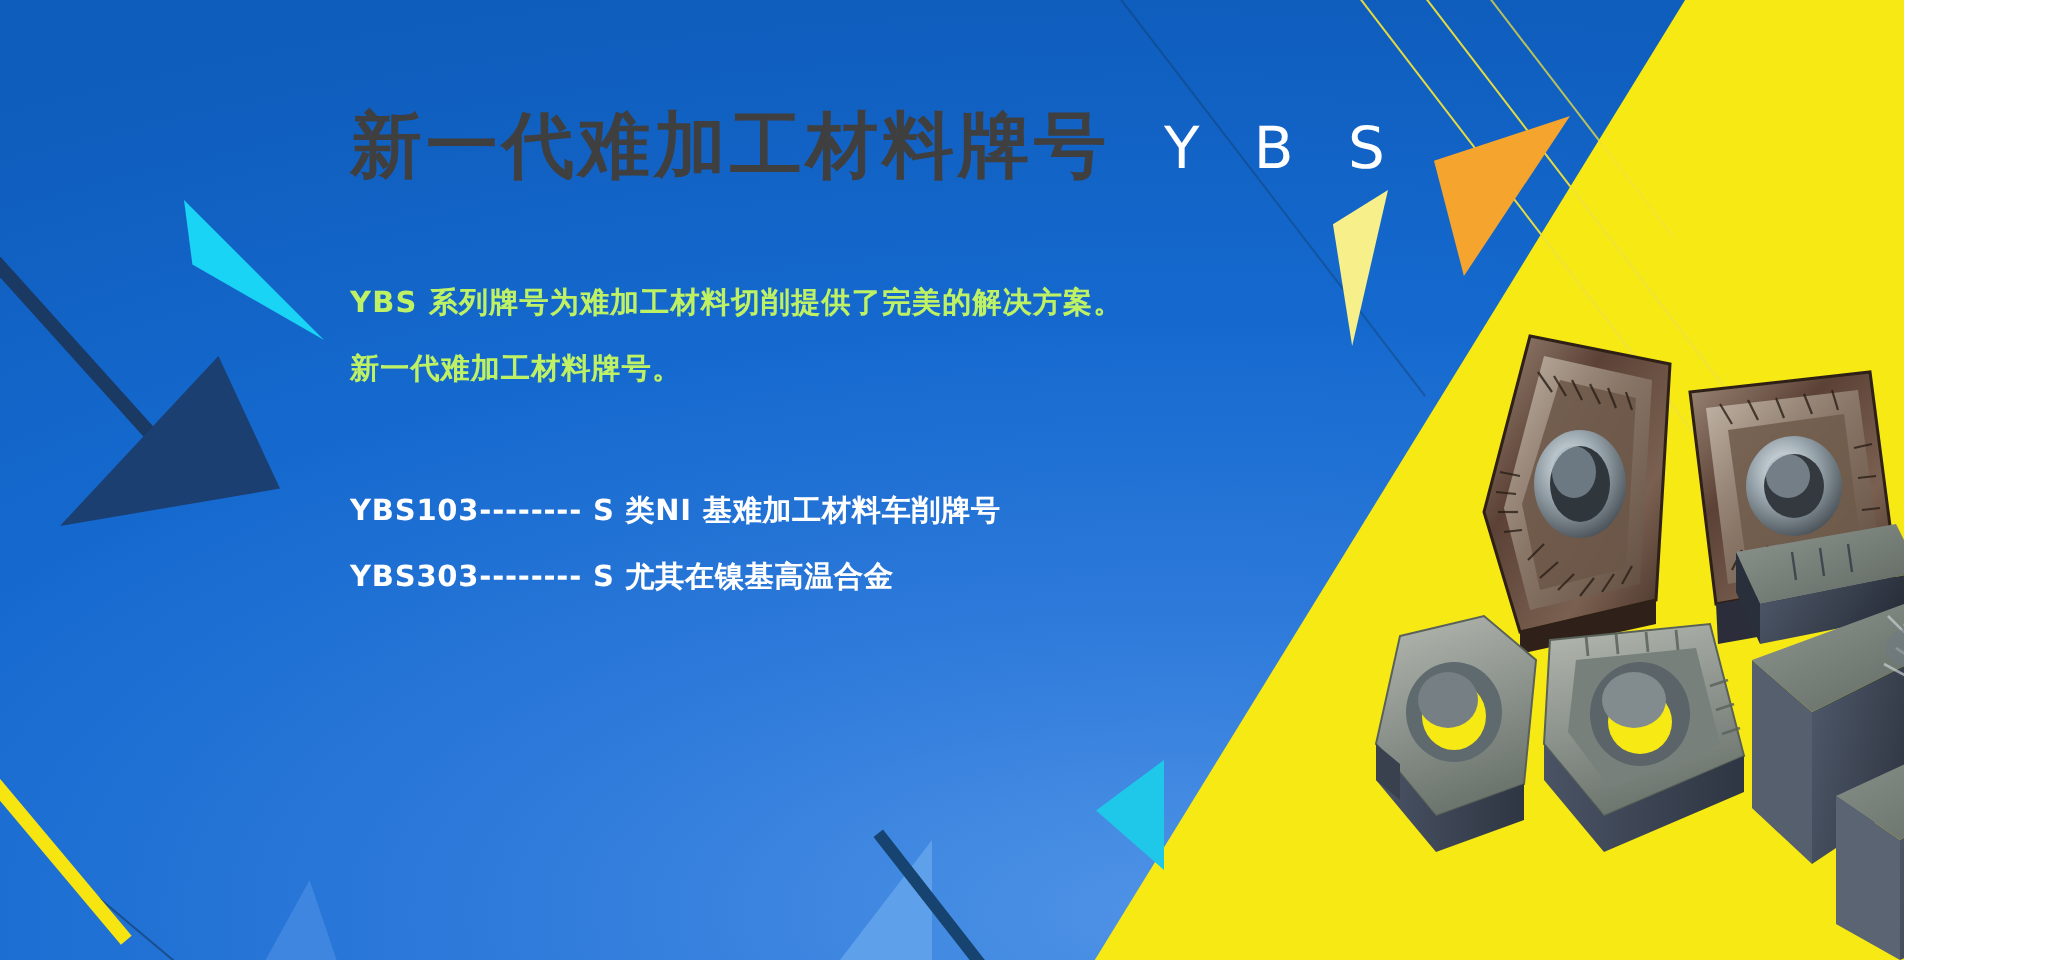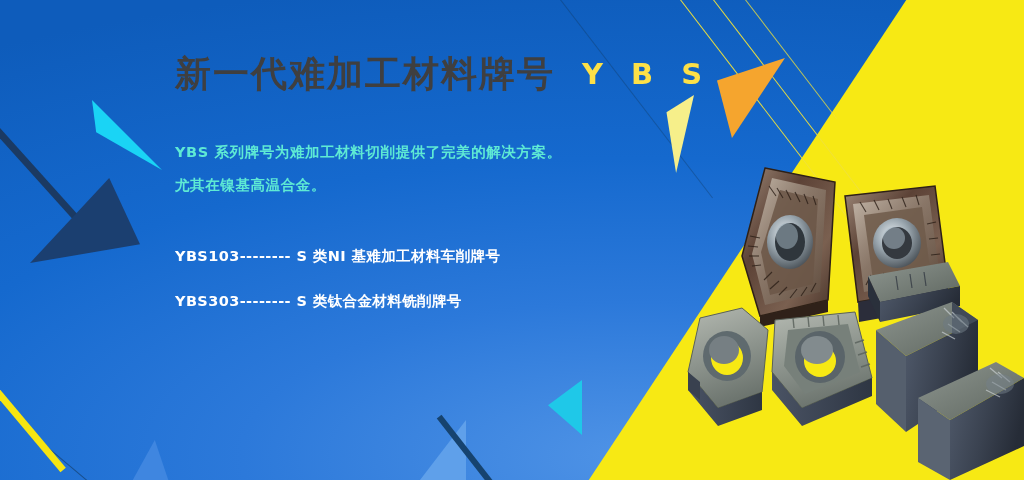--- a/index.html
+++ b/index.html
@@ -1,20 +1,20 @@
 <!DOCTYPE html>
 <html><head>
 <meta charset="utf-8">
 <style>
   html,body{margin:0;padding:0;background:#fff;}
   body{font-family:"DejaVu Sans","Liberation Sans",sans-serif;}
 
   #banner{
     position:relative;
-    width:1024px;height:480px;
+    width:952px;height:480px;
     overflow:hidden;
     background:#1569ce;
   }
 
   
   .bg-blue{
     position:absolute;inset:0;
     background:
       radial-gradient(120% 100% at 62% 95%, #4f93e6 0%, #2c79da 32%, #1569ce 62%, #0e5cbb 100%);
   }
@@ -150,43 +150,43 @@
   .title .cn{ letter-spacing:2px; }
   .title-div{
     display:inline-block;
     width:2px;height:34px;
     background:#4a4a4c;
     margin:0 13px 0 14px;
   }
   .title .ybs{
     font-size:29px;
     letter-spacing:9px;
-    font-weight:700;
-    color:#fde047;
+    font-weight:400;
+    color:#ffffff;
   }
 
   .para{
     margin-top:44px;
-    color:#5eead4;
+    color:#bef264;
     font-size:14.5px;
     font-weight:700;
     line-height:33px;
     letter-spacing:.6px;
   }
   .para div{white-space:nowrap;}
 
   .grades{
     margin-top:38px;
     color:#ffffff;
     font-size:14.5px;
     font-weight:700;
     line-height:33px;
     letter-spacing:.4px;
   }
-  .grades div{white-space:nowrap;margin-top:12px;}
+  .grades div{white-space:nowrap;}
 
   
   .inserts{position:absolute;left:0;top:0;width:1024px;height:480px;pointer-events:none;}
 </style>
 </head>
 <body>
 
 <div id="banner">
 
   <div class="bg-blue"></div>
@@ -213,26 +213,26 @@
   <div class="copy">
 
     <div class="title">
       <span class="cn">新一代难加工材料牌号</span>
       <span class="title-div"></span>
       <span class="ybs">Y B S</span>
     </div>
 
     <div class="para">
       <div>YBS 系列牌号为难加工材料切削提供了完美的解决方案。</div>
-      <div>尤其在镍基高温合金。</div>
+      <div>新一代难加工材料牌号。</div>
     </div>
 
     <div class="grades">
       <div>YBS103-------- S 类NI 基难加工材料车削牌号</div>
-      <div>YBS303-------- S 类钛合金材料铣削牌号</div>
+      <div>YBS303-------- S 尤其在镍基高温合金</div>
     </div>
 
   </div>
 
   <svg class="inserts" viewBox="0 0 1024 480">
     <defs>
       <linearGradient id="bronze" x1="0" y1="0" x2="1" y2="1">
         <stop offset="0%" stop-color="#9d8878"></stop>
         <stop offset="35%" stop-color="#5c4236"></stop>
         <stop offset="70%" stop-color="#7a6050"></stop>

